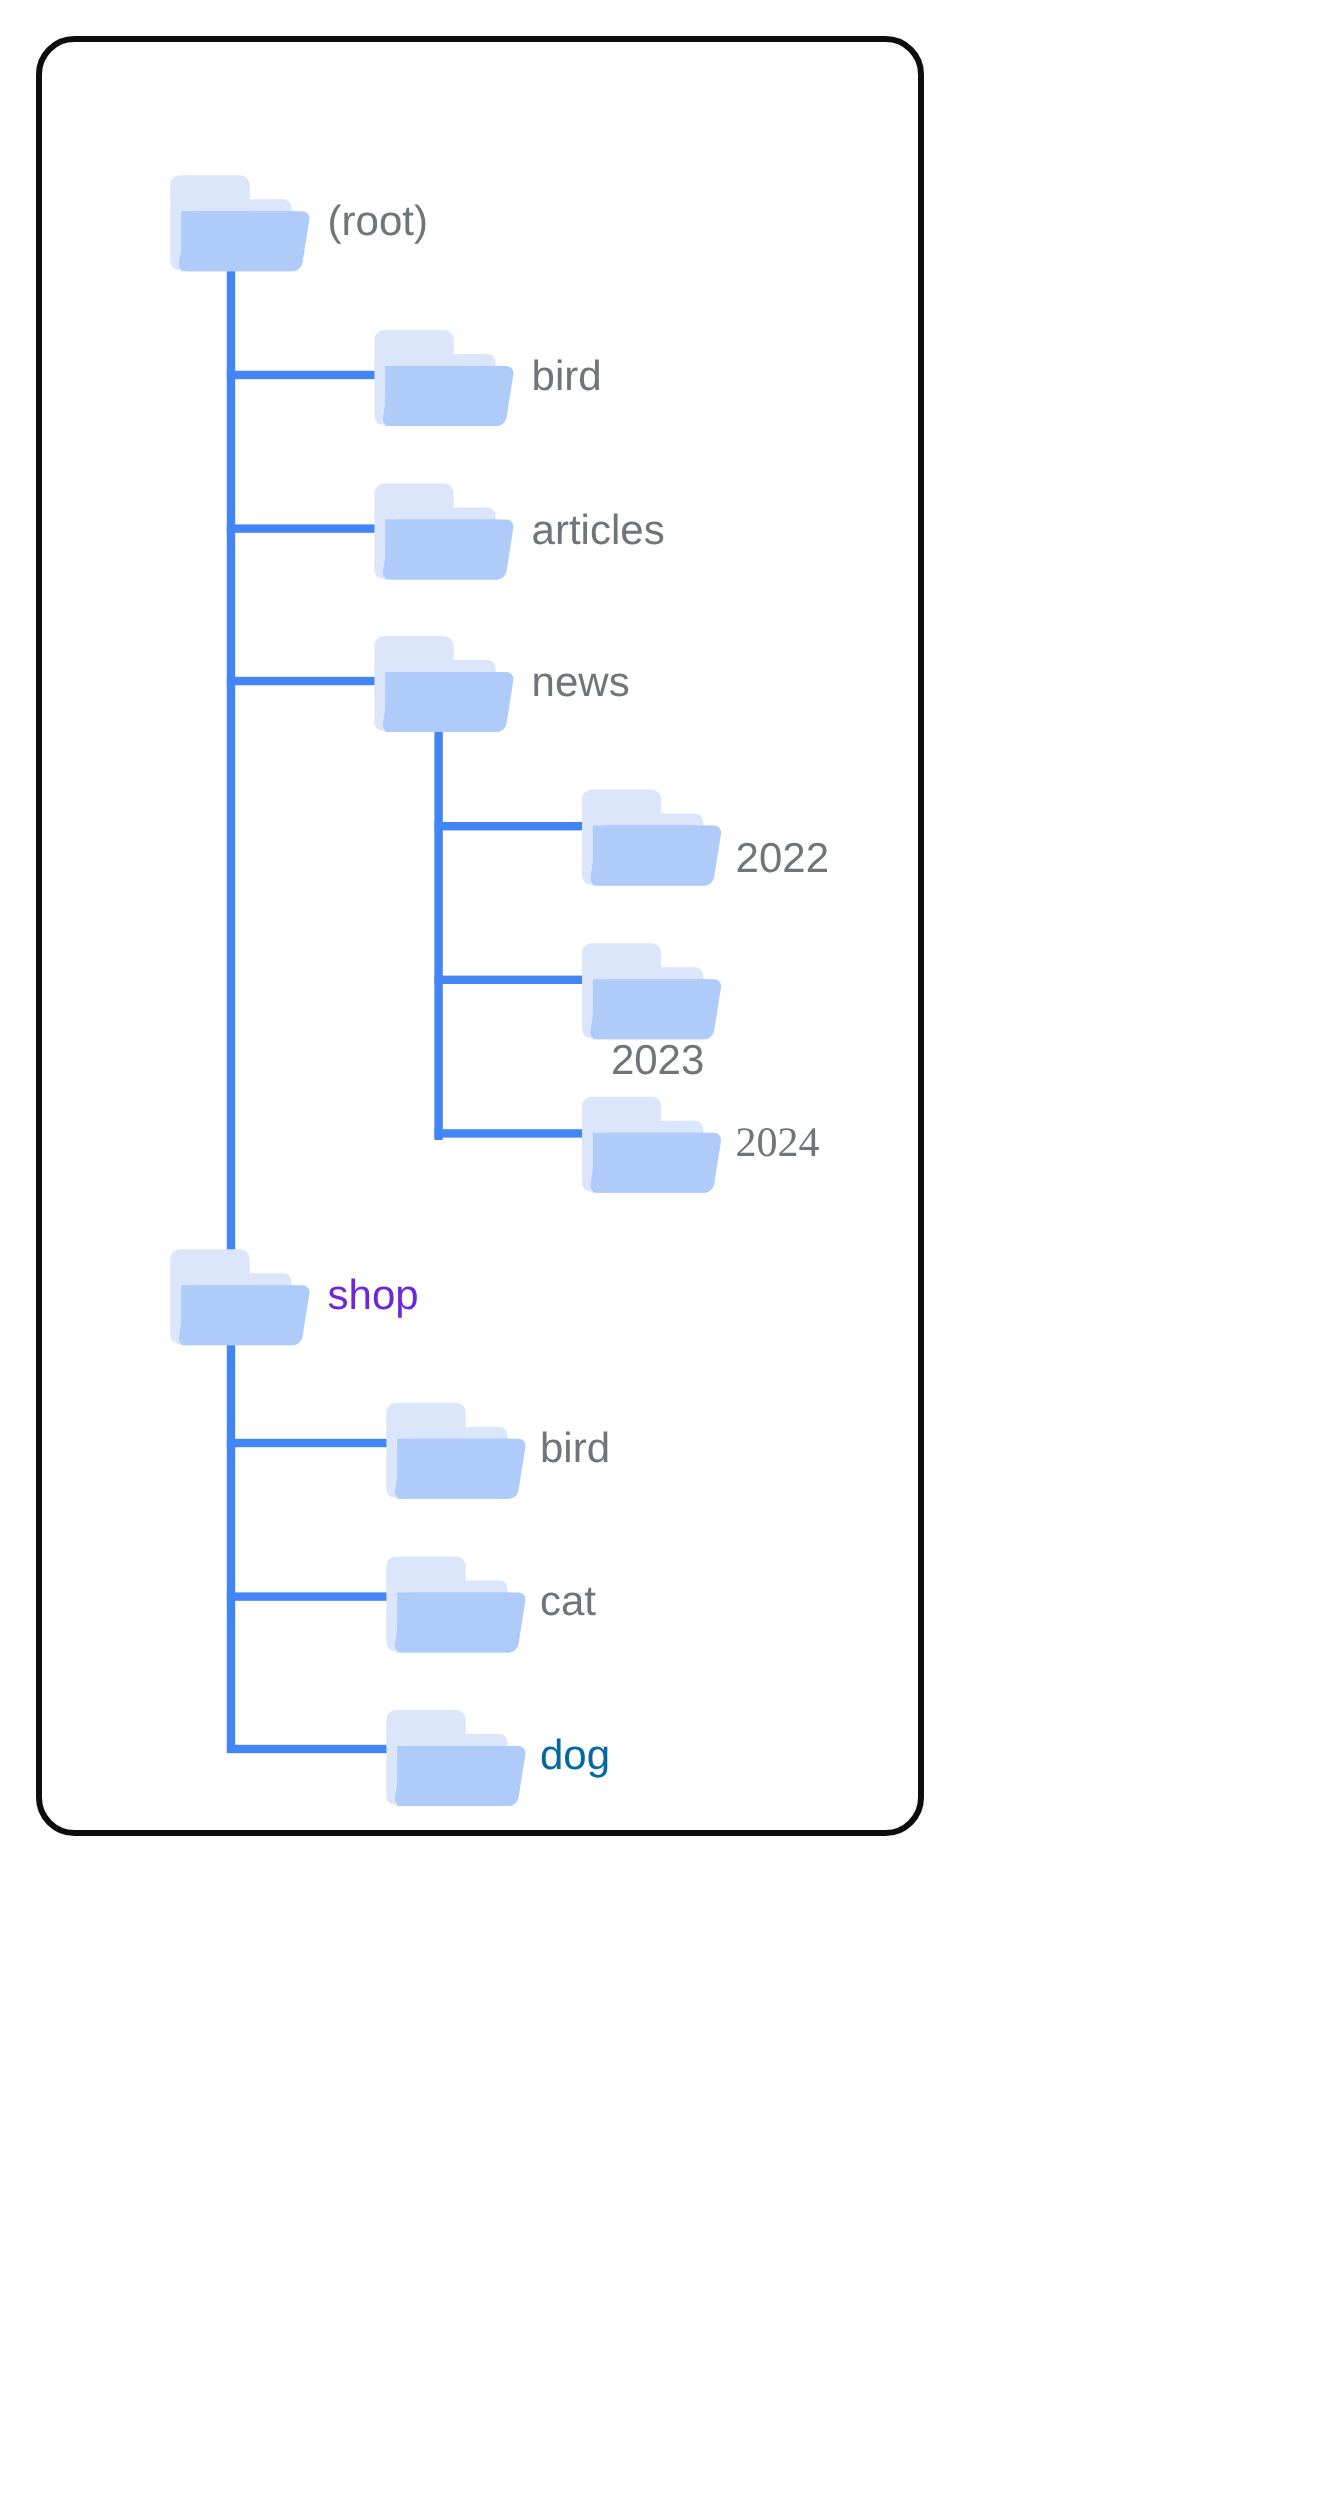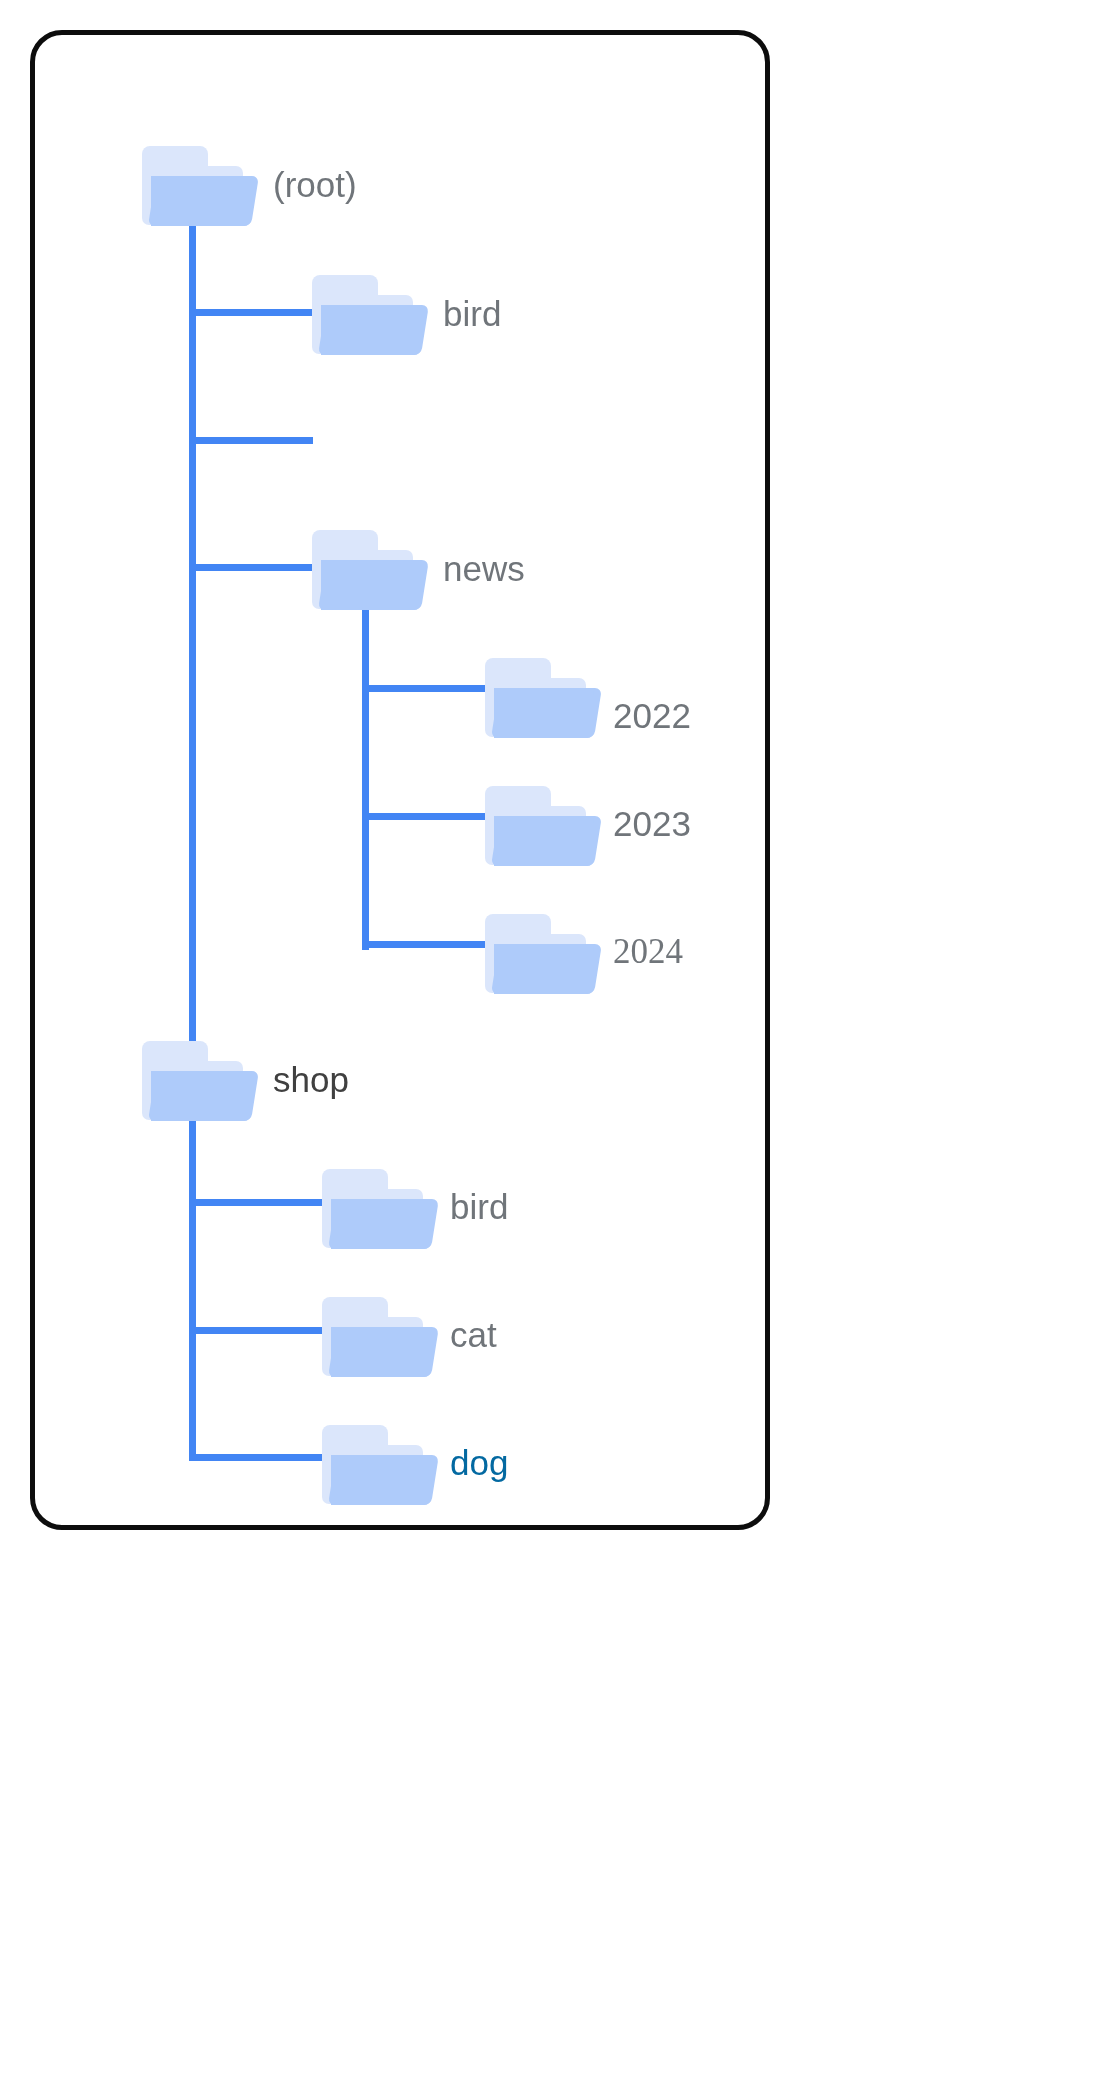--- a/index.html
+++ b/index.html
@@ -143,39 +143,48 @@
         </div>
         <div class="node" style="left: 275px; top: 234px;">
           <div class="folder">
             <div class="back-tab" style="background: rgb(219, 230, 251);"></div>
             <div class="back-body" style="background: rgb(219, 230, 251);"></div>
             <div class="front" style="background: rgb(174, 203, 250);"></div>
             <div class="front2" style="background: rgb(174, 203, 250);"></div>
           </div>
           <span class="label" style="color: rgb(112, 117, 122);">bird</span>
         </div>
+        <div class="node" style="left: 275px; top: 362px;">
+          <div class="folder">
+            <div class="back-tab" style="background: rgb(219, 230, 251);"></div>
+            <div class="back-body" style="background: rgb(219, 230, 251);"></div>
+            <div class="front" style="background: rgb(174, 203, 250);"></div>
+            <div class="front2" style="background: rgb(174, 203, 250);"></div>
+          </div>
+          <span class="label" style="color: rgb(112, 117, 122);">articles</span>
+        </div>
         <div class="node" style="left: 275px; top: 489px;">
           <div class="folder">
             <div class="back-tab" style="background: rgb(219, 230, 251);"></div>
             <div class="back-body" style="background: rgb(219, 230, 251);"></div>
             <div class="front" style="background: rgb(174, 203, 250);"></div>
             <div class="front2" style="background: rgb(174, 203, 250);"></div>
           </div>
           <span class="label" style="color: rgb(112, 117, 122);">news</span>
         </div>
         <div class="node depth2" style="left: 448px; top: 617px;">
           <div class="folder">
             <div class="back-tab" style="background: rgb(219, 230, 251);"></div>
             <div class="back-body" style="background: rgb(219, 230, 251);"></div>
             <div class="front" style="background: rgb(174, 203, 250);"></div>
             <div class="front2" style="background: rgb(174, 203, 250);"></div>
           </div>
           <span class="label" style="color: rgb(112, 117, 122); margin-top: 40px;">2022</span>
         </div>
-        <div class="node depth2" style="left: 448px; top: 745px;">
+        <div class="node depth2" style="left: 448px; top: 745px; flex-direction: column;">
           <div class="folder">
             <div class="back-tab" style="background: rgb(219, 230, 251);"></div>
             <div class="back-body" style="background: rgb(219, 230, 251);"></div>
             <div class="front" style="background: rgb(174, 203, 250);"></div>
             <div class="front2" style="background: rgb(174, 203, 250);"></div>
           </div>
           <span class="label" style="color: rgb(112, 117, 122);">2023</span>
         </div>
         <div class="node depth2" style="left: 448px; top: 873px;">
           <div class="folder">
@@ -186,21 +195,21 @@
           </div>
           <span class="label" style="color: rgb(112, 117, 122); font-family: Liberation Serif, serif;">2024</span>
         </div>
         <div class="node" style="left: 105px; top: 1000px;">
           <div class="folder">
             <div class="back-tab" style="background: rgb(219, 230, 251);"></div>
             <div class="back-body" style="background: rgb(219, 230, 251);"></div>
             <div class="front" style="background: rgb(174, 203, 250);"></div>
             <div class="front2" style="background: rgb(174, 203, 250);"></div>
           </div>
-          <span class="label" style="color: #404040;">shop</span>
+          <span class="label" style="color: #6d28d9;">shop</span>
         </div>
         <div class="node depth2" style="left: 285px; top: 1128px;">
           <div class="folder">
             <div class="back-tab" style="background: rgb(219, 230, 251);"></div>
             <div class="back-body" style="background: rgb(219, 230, 251);"></div>
             <div class="front" style="background: rgb(174, 203, 250);"></div>
             <div class="front2" style="background: rgb(174, 203, 250);"></div>
           </div>
           <span class="label" style="color: rgb(112, 117, 122);">bird</span>
         </div>

